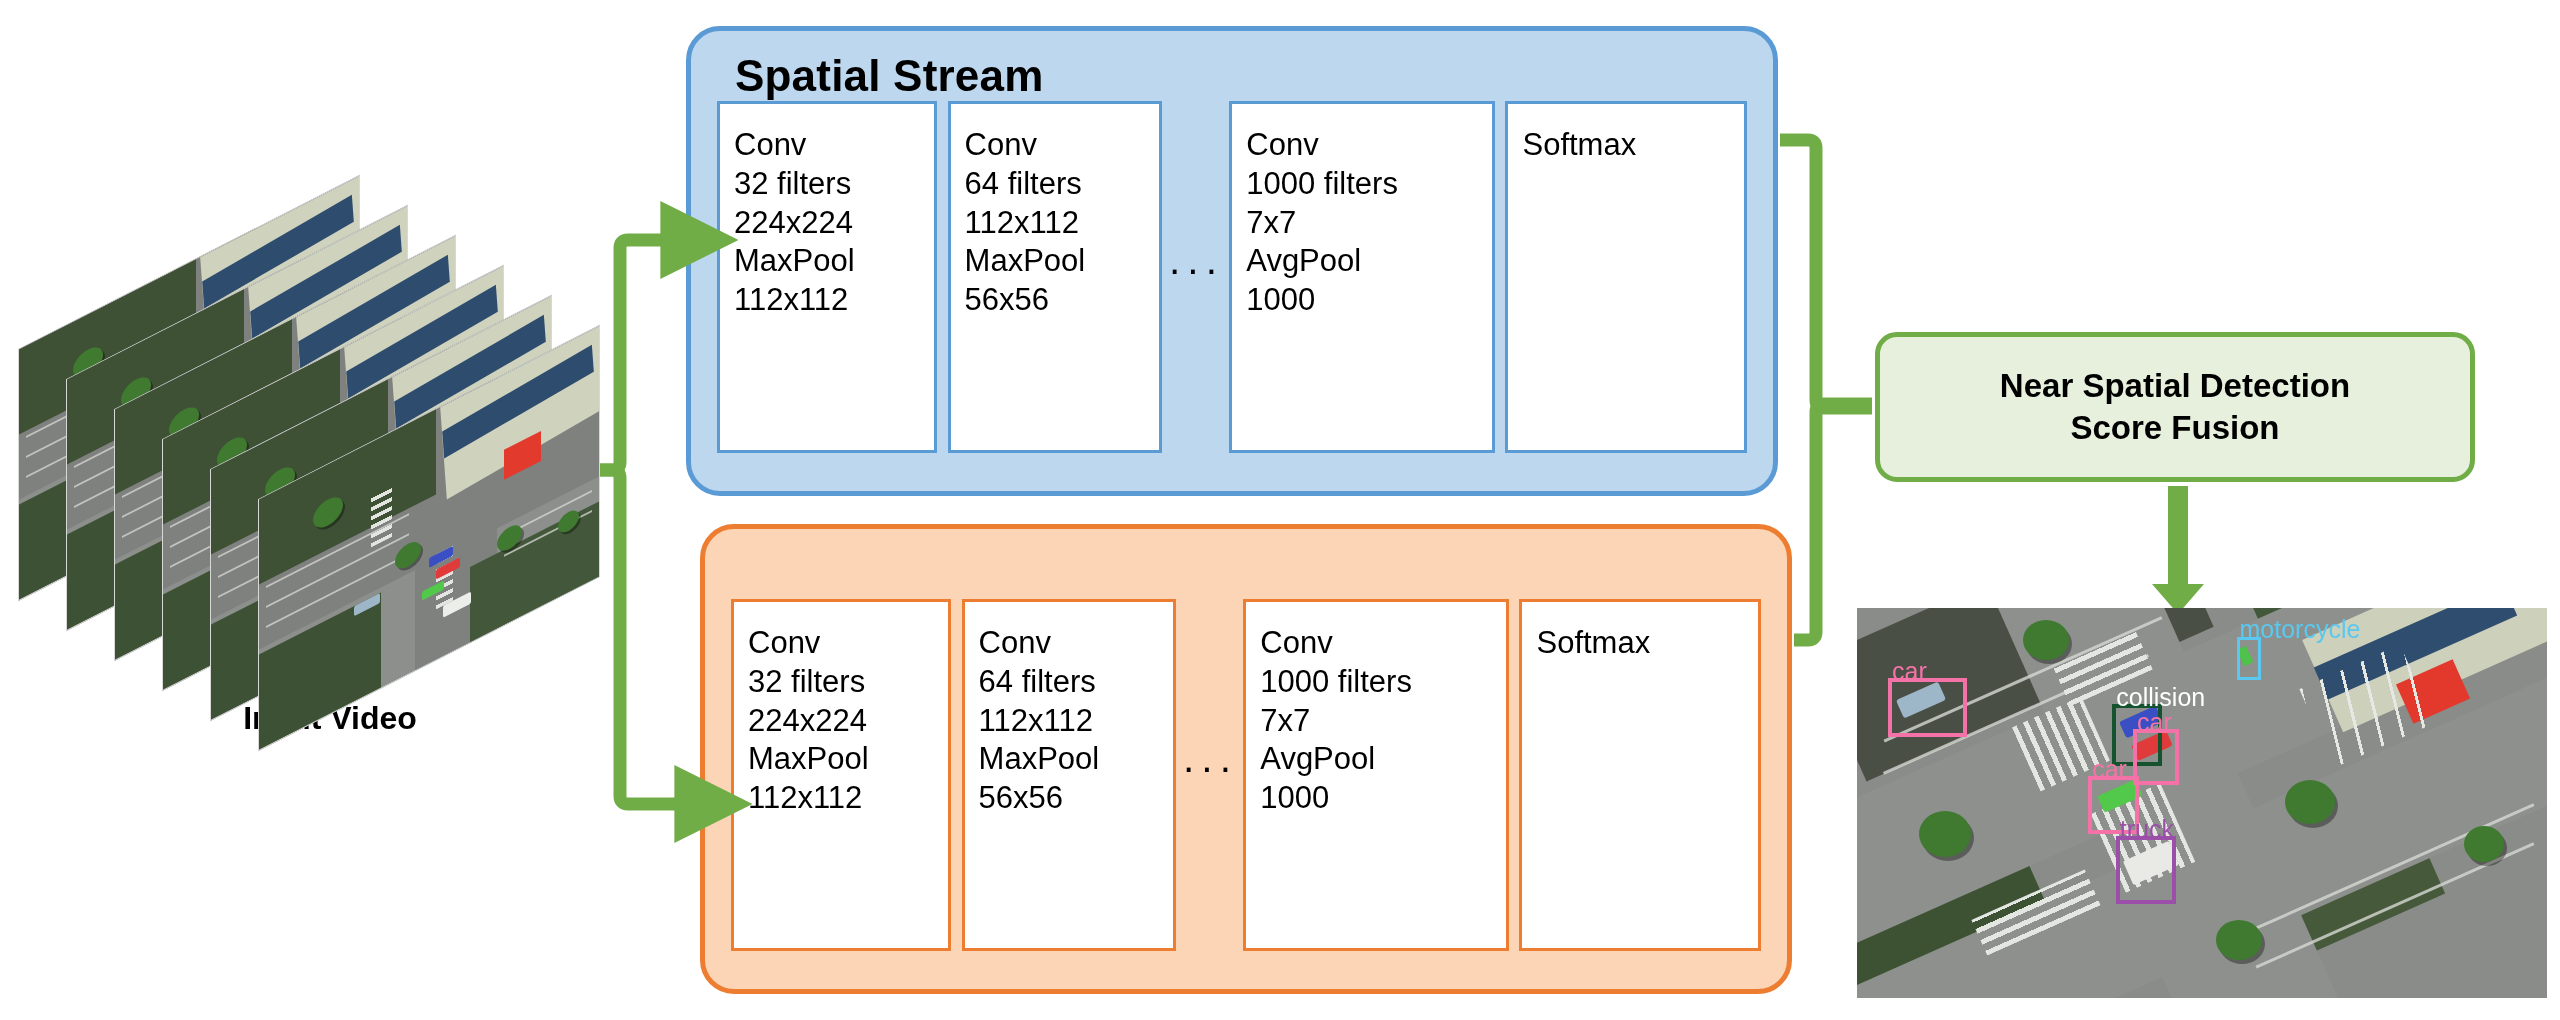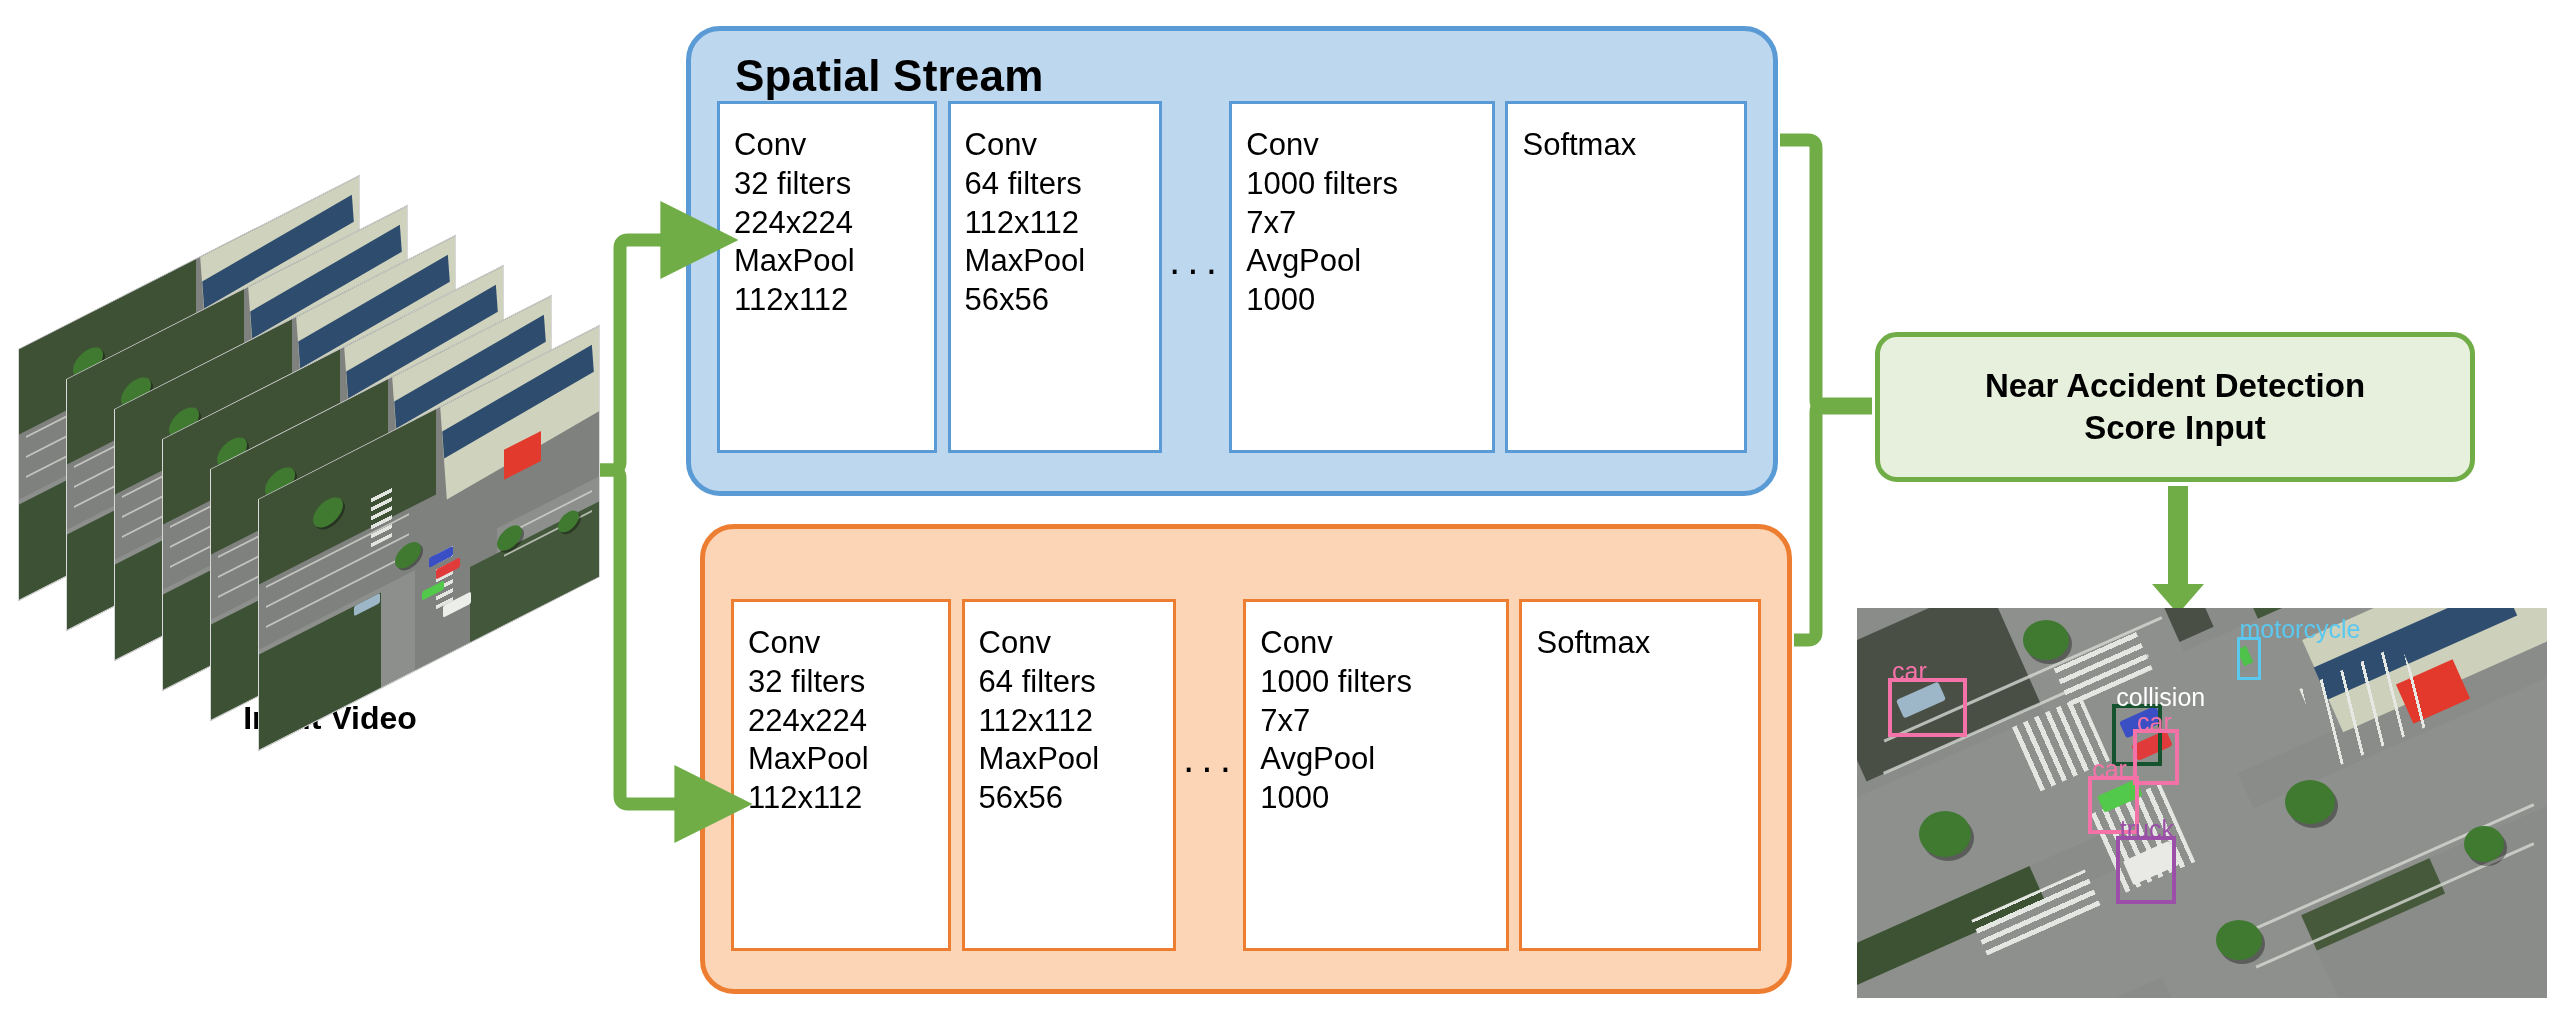--- a/index.html
+++ b/index.html
@@ -306,22 +306,22 @@
       <span class="ln">1000</span>
     </div>
     <div class="gap"></div>
     <div class="layer-box w-d">
       <span class="ln">Softmax</span>
     </div>
   </div>
 </div>
 
 <div class="abs" id="fusion-box">
-  <div class="fl">Near Accident Detection</div>
-  <div class="fl">Score Input</div>
+  <div class="fl">Near Spatial Detection</div>
+  <div class="fl">Score Fusion</div>
 </div>
 
 <svg id="wires" viewBox="0 0 2560 1020">
   <defs>
     <marker id="ahR" markerWidth="6" markerHeight="6" refX="1.2" refY="3" orient="auto" markerUnits="strokeWidth">
       <path d="M0,0 L6,3 L0,6 z" fill="#70ad47"></path>
     </marker>
     <marker id="ahD" markerWidth="6" markerHeight="6" refX="1.2" refY="3" orient="auto" markerUnits="strokeWidth">
       <path d="M0,0 L6,3 L0,6 z" fill="#70ad47"></path>
     </marker>

